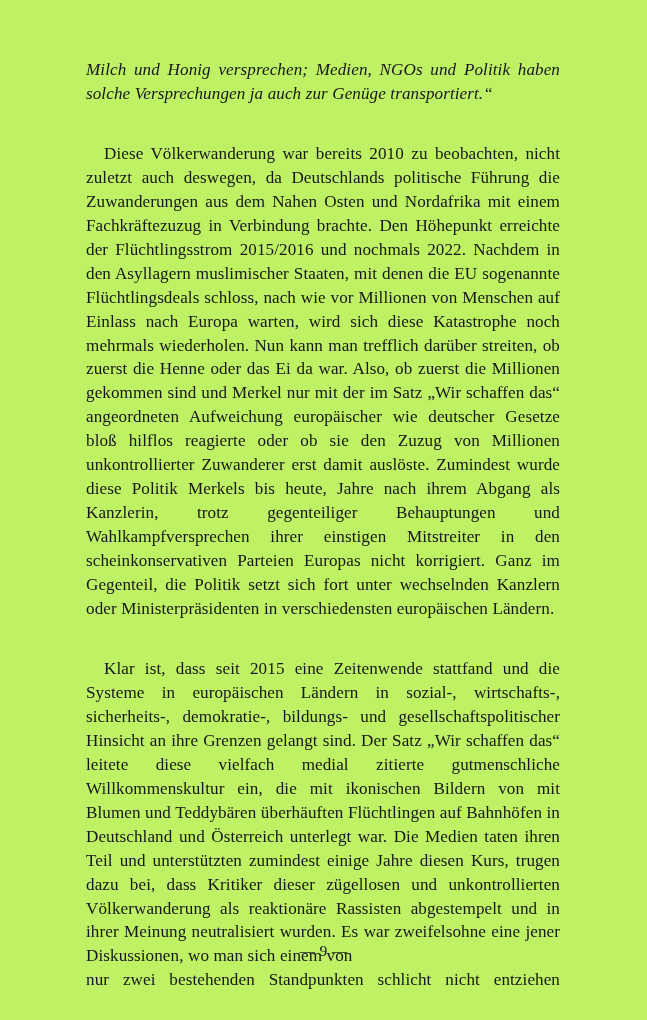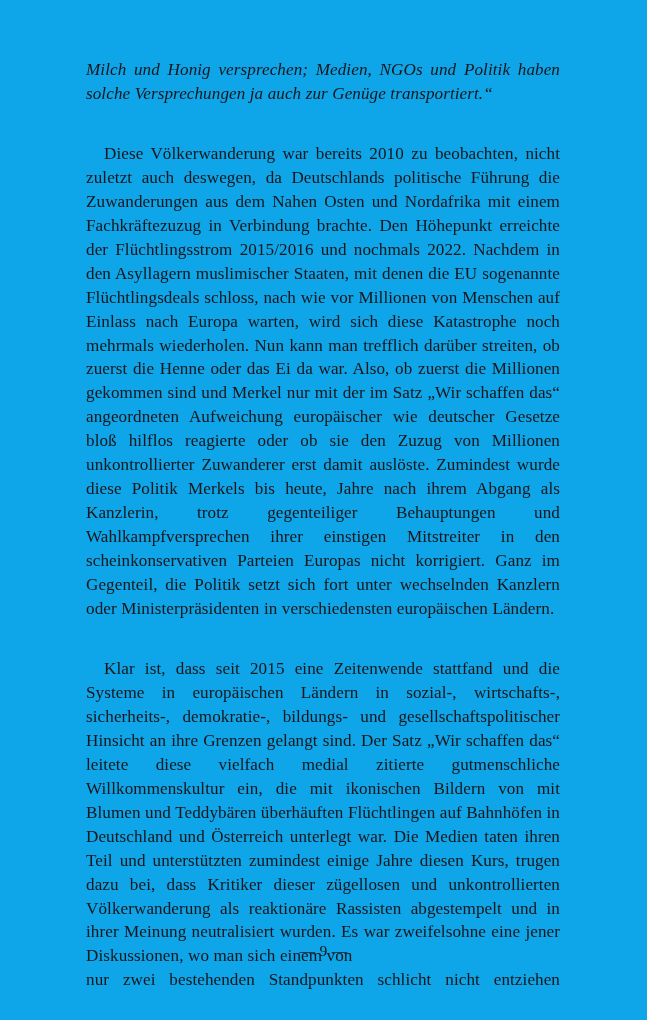--- a/index.html
+++ b/index.html
@@ -16,21 +16,21 @@
     color: #17161a;
     -webkit-font-smoothing: antialiased;
   }
 
   .page {
     position: absolute;
     left: 0;
     top: 0;
     width: 647px;
     height: 1020px;
-    background: #0ea5e9;
+    background: #bef264;
   }
 
   .text-block {
     position: absolute;
     left: 86px;
     top: 58px;
     width: 474px;
   }
 
   .para {

